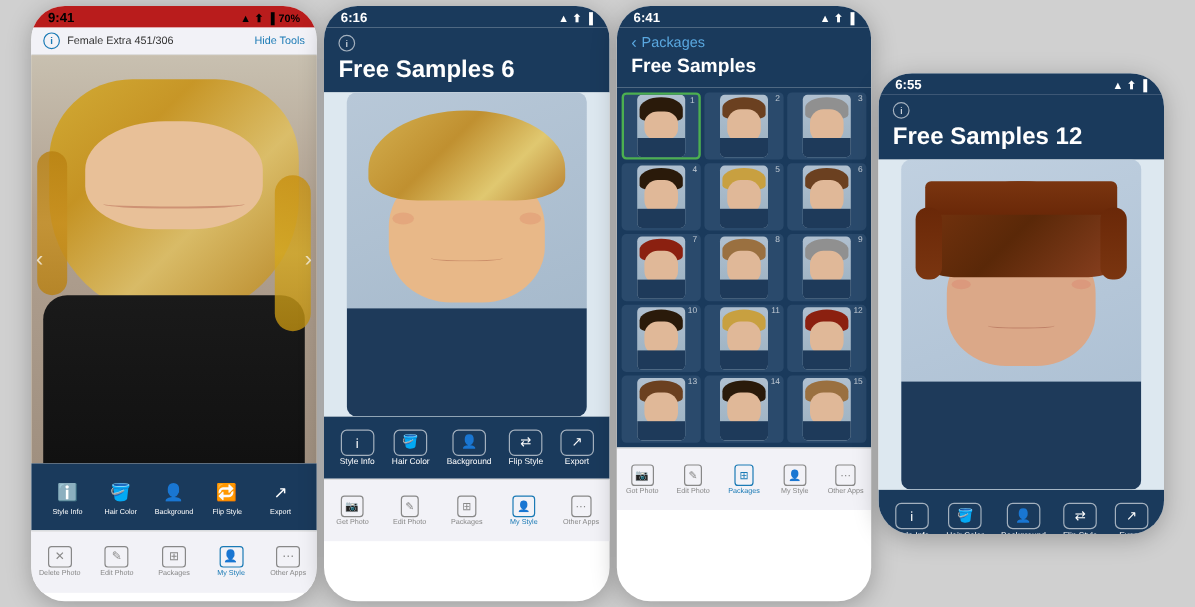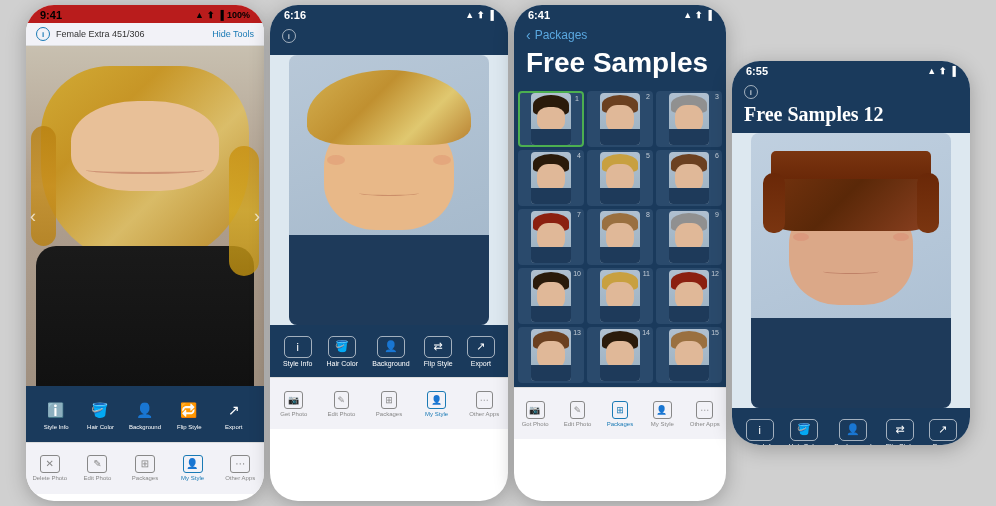--- a/index.html
+++ b/index.html
@@ -189,21 +189,21 @@
       gap: 4px;
     }
     .back-arrow { color: #5aa8e0; font-size: 14px; }
     .nav-back-text { color: #5aa8e0; font-size: 12px; }
     .screen3-header {
       background: #1a3a5c;
       padding: 2px 12px 8px;
     }
     .screen3-title {
       color: #fff;
-      font-size: 28px;
+      font-size: 16px;
       font-weight: 700;
     }
     .screen3-grid {
       flex: 1;
       background: #1a3a5c;
       padding: 4px;
       display: grid;
       grid-template-columns: repeat(3, 1fr);
       grid-template-rows: repeat(5, 1fr);
       gap: 3px;
@@ -274,21 +274,20 @@
     }
     .screen4-header {
       background: #1a3a5c;
       padding: 6px 12px 8px;
     }
     .screen4-title {
       color: #fff;
       font-size: 20px;
       font-weight: 700;
       line-height: 1.1;
-      font-family: Liberation Serif, serif;
     }
     .screen4-main {
       flex: 1;
       background: #dde8f0;
       display: flex;
       align-items: center;
       justify-content: center;
       position: relative;
       overflow: hidden;
     }
@@ -349,21 +348,21 @@
 
 <div class="screenshots-container">
 
   <div class="phone-frame phone-frame-1">
     <div class="status-bar light">
       <span class="status-time">9:41</span>
       <div class="status-icons">
         <span>▲</span>
         <span>⬆</span>
         <span>▐</span>
-        <span>100%</span>
+        <span>70%</span>
       </div>
     </div>
     <div class="screen1-header">
       <div class="info-icon">i</div>
       <span class="screen1-title">Female Extra 451/306</span>
       <span class="hide-tools">Hide Tools</span>
     </div>
     <div class="screen1-main">
 
       <div style="width:100%;height:100%;background:linear-gradient(180deg,#c8c0b0 0%,#b0a090 40%,#a09080 100%);position:relative;">
@@ -433,20 +432,21 @@
     <div class="status-bar dark">
       <span class="status-time">6:16</span>
       <div class="status-icons">
         <span>▲</span>
         <span>⬆</span>
         <span>▐</span>
       </div>
     </div>
     <div class="screen2-header">
       <div style="width:14px;height:14px;border:1.5px solid rgba(255,255,255,0.6);border-radius:50%;display:flex;align-items:center;justify-content:center;font-size:8px;color:#fff;margin-bottom:4px;">i</div>
+      <div class="screen2-title">Free Samples 6</div>
     </div>
     <div class="screen2-main">
 
       <div style="width:200px;height:270px;background:linear-gradient(160deg,#b8c8d8 0%,#a0b5c8 100%);border-radius:8px;position:relative;overflow:hidden;">
         <div style="position:absolute;bottom:0;left:0;right:0;height:90px;background:#1e3a5a;"></div>
         <div style="position:absolute;top:60px;left:35px;right:35px;height:115px;background:#e8b888;border-radius:45% 45% 40% 40%;"></div>
 
         <div style="position:absolute;top:15px;left:18px;right:18px;height:75px;background:linear-gradient(135deg,#d4b050 0%,#c09030 40%,#e0c870 70%,#b88030 100%);border-radius:50% 50% 25% 25% / 65% 65% 25% 25%;"></div>
 
         <div style="position:absolute;top:100px;left:38px;width:18px;height:10px;background:rgba(220,130,100,0.3);border-radius:50%;"></div>

